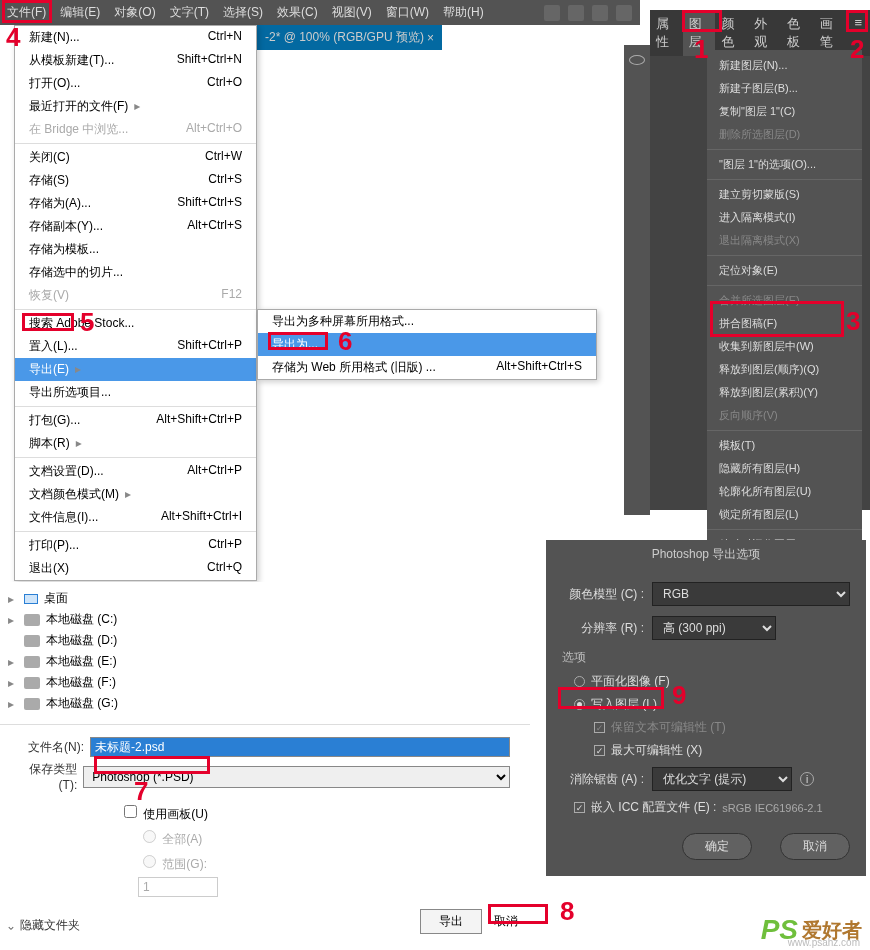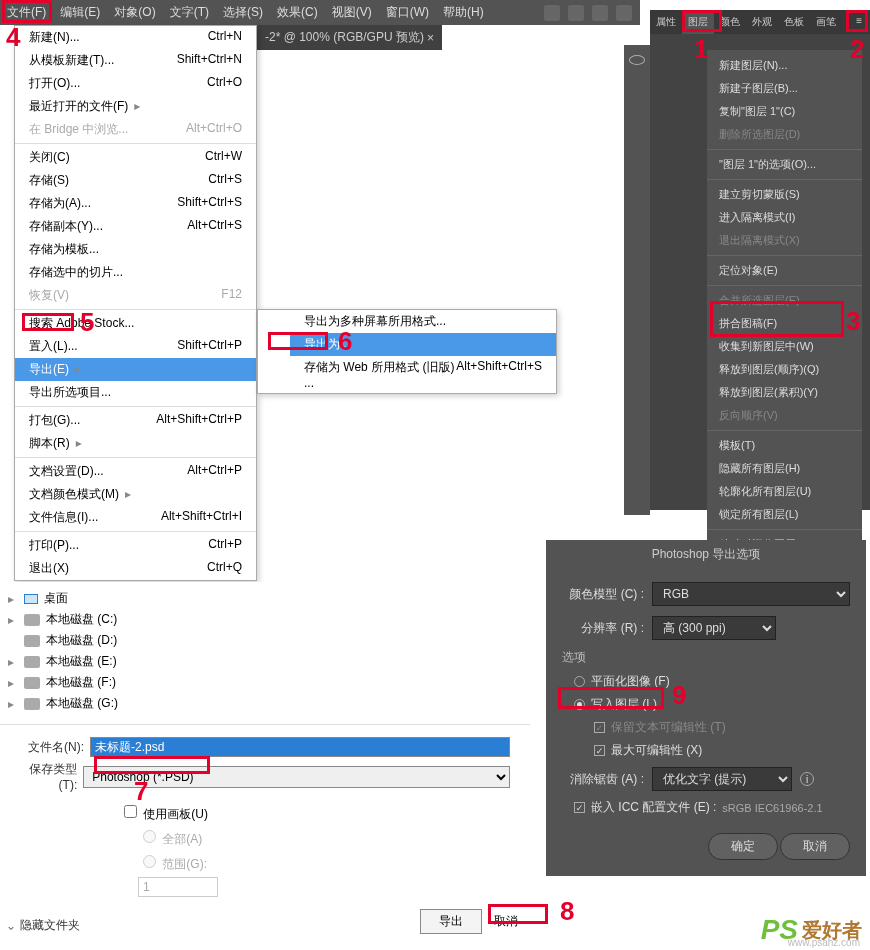--- a/index.html
+++ b/index.html
@@ -13,31 +13,31 @@
   
   
   .file-menu { position: absolute; left: 14px; top: 25px; width: 243px; background: #fff; border: 1px solid #aaa; box-shadow: 2px 2px 6px rgba(0,0,0,0.2); }
   .file-menu .row { display: flex; justify-content: space-between; padding: 3px 14px; cursor: pointer; }
   .file-menu .row.disabled { color: #aaa; }
   .file-menu .row.highlight { background: #4a98e8; color: #fff; }
   .file-menu .sep { border-top: 1px solid #ddd; margin: 2px 0; }
   .file-menu .arrow::after { content: "▸"; color: #888; margin-left: 6px; }
   
   
-  .export-menu { position: absolute; left: 257px; top: 309px; width: 300px; background: #fff; border: 1px solid #aaa; box-shadow: 2px 2px 6px rgba(0,0,0,0.2); padding-left: 32px; }
+  .export-menu { position: absolute; left: 257px; top: 309px; width: 340px; background: #fff; border: 1px solid #aaa; box-shadow: 2px 2px 6px rgba(0,0,0,0.2); }
   .export-menu .row { display: flex; justify-content: space-between; padding: 3px 14px; cursor: pointer; }
   .export-menu .row.highlight { background: #4a98e8; color: #fff; }
   
   
-  .tabbar { position: absolute; left: 257px; top: 25px; width: 185px; height: 25px; background: #404040; color: #ccc; display: flex; align-items: center; padding: 0 8px; }
+  .tabbar { position: absolute; left: 257px; top: 25px; width: 185px; height: 25px; background: #0369a1; color: #ccc; display: flex; align-items: center; padding: 0 8px; }
   .tabbar .close { margin-left: auto; }
   
   
   .panel-top { position: absolute; right: 0; top: 10px; width: 220px; background: #434343; color: #ccc; }
-  .panel-tabs { display: flex; background: #383838; font-size: 10px; }
+  .panel-tabs { display: flex; background: #383838; font-size: 13px; }
   .panel-tabs .tab { padding: 5px 6px; }
   .panel-tabs .tab.active { background: #535353; }
   .panel-tabs .ham { margin-left: auto; padding: 5px 8px; }
   .panel-eye { position: absolute; left: -26px; top: 35px; width: 26px; height: 470px; background: #535353; }
   .panel-eye .eye { width: 16px; height: 10px; border: 1px solid #aaa; border-radius: 50%; margin: 10px auto; }
   
   
   .layer-menu { position: absolute; right: 8px; top: 40px; width: 155px; background: #535353; color: #ddd; font-size: 11px; padding: 4px 0; }
   .layer-menu .row { padding: 4px 12px; cursor: pointer; }
   .layer-menu .row.disabled { color: #888; }
@@ -70,21 +70,21 @@
   .ps-dlg .lbl { min-width: 82px; text-align: right; }
   .ps-dlg select { background: #3a3a3a; color: #ddd; border: 1px solid #222; padding: 3px 6px; font-size: 12px; }
   .ps-dlg .sect { padding: 4px 16px; color: #bbb; }
   .ps-dlg .radio, .ps-dlg .check { display: flex; align-items: center; gap: 6px; padding: 3px 0 3px 28px; }
   .ps-dlg .radio .r { width: 11px; height: 11px; border: 1px solid #aaa; border-radius: 50%; display: inline-flex; align-items: center; justify-content: center; }
   .ps-dlg .radio .r.on::after { content: ""; width: 5px; height: 5px; background: #ddd; border-radius: 50%; }
   .ps-dlg .check .c { width: 11px; height: 11px; border: 1px solid #aaa; display: inline-flex; align-items: center; justify-content: center; font-size: 9px; }
   .ps-dlg .check .c.on::after { content: "✓"; }
   .ps-dlg .check.disabled { color: #888; }
   .ps-dlg .info-ic { width: 14px; height: 14px; border: 1px solid #aaa; border-radius: 50%; display: inline-flex; align-items: center; justify-content: center; font-size: 10px; }
-  .ps-dlg .btns { display: flex; justify-content: flex-end; gap: 2px; padding: 14px 16px 0; }
+  .ps-dlg .btns { display: flex; justify-content: flex-end; gap: 28px; padding: 14px 16px 0; }
   .ps-dlg .btns button { background: #616161; color: #ddd; border: 1px solid #333; border-radius: 14px; padding: 4px 22px; cursor: pointer; font-size: 12px; }
   
   
   .ann { position: absolute; border: 3px solid #e4002b; pointer-events: none; }
   .num { position: absolute; color: #e4002b; font-weight: 900; font-size: 26px; font-family: Arial, sans-serif; pointer-events: none; }
   
   
   .wm { position: absolute; right: 8px; bottom: 4px; font-size: 20px; display: flex; align-items: center; gap: 4px; }
   .wm .ps { font-weight: 900; font-style: italic; color: #6fbf3c; font-size: 28px; }
   .wm .zh { color: #b07830; font-weight: bold; }

